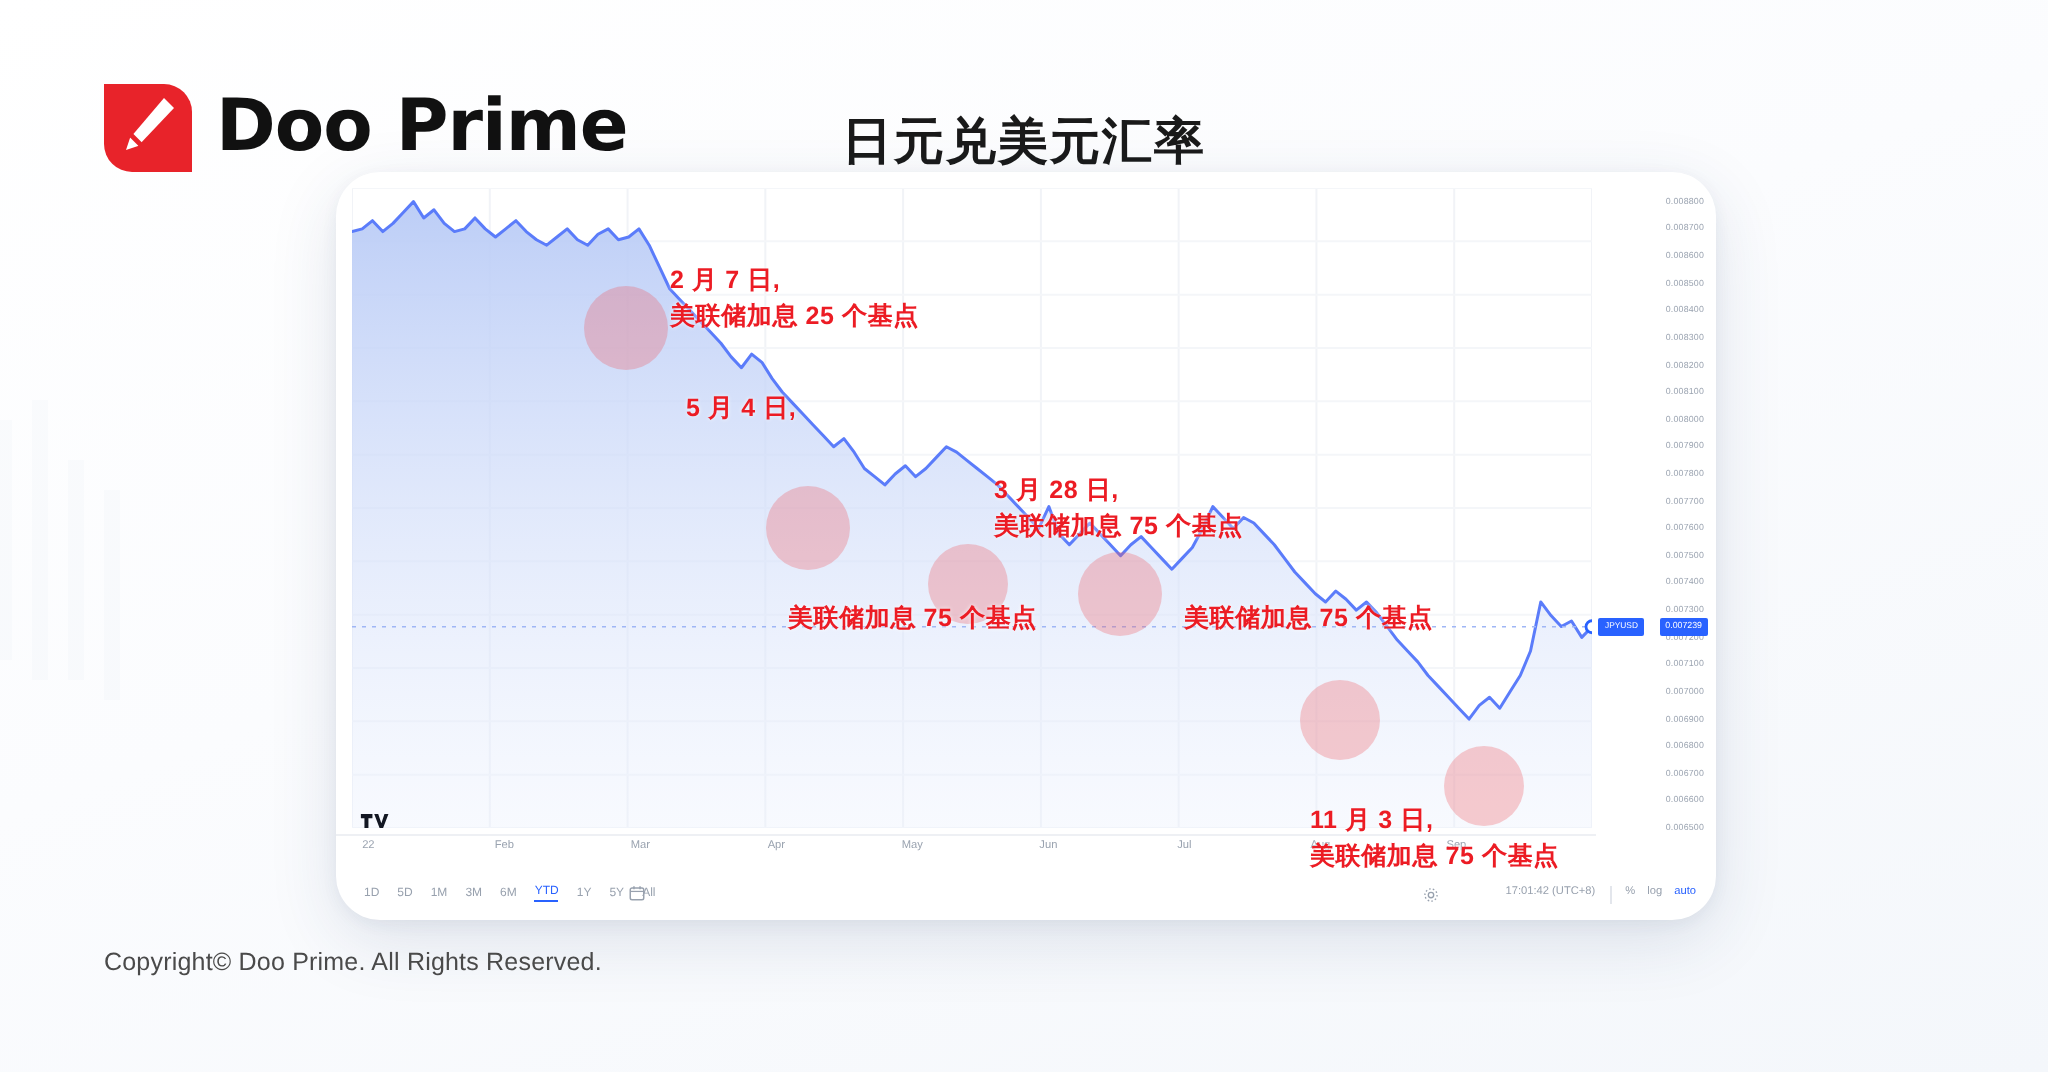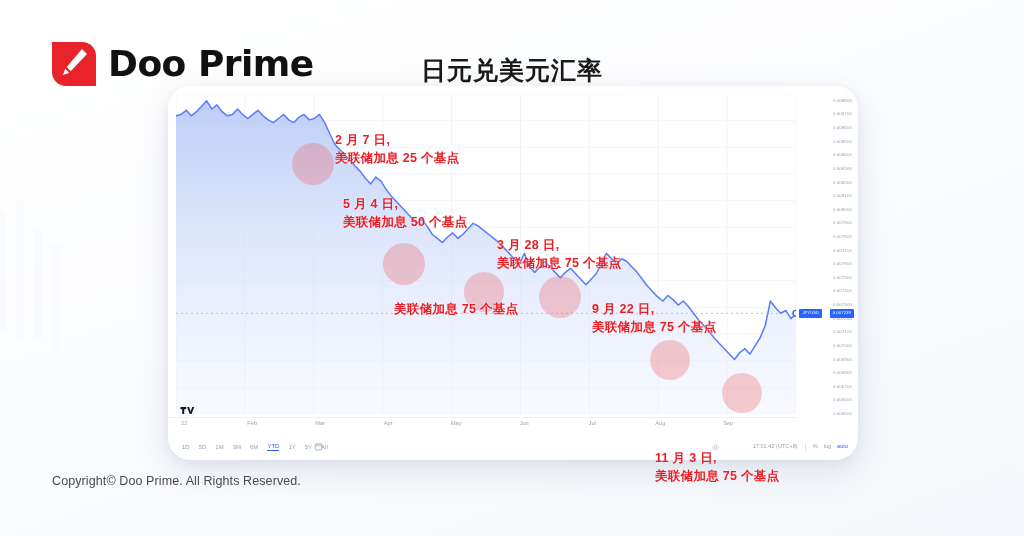--- a/index.html
+++ b/index.html
@@ -462,38 +462,36 @@
 
   <div id="annotation-layer">
       <div class="highlight-dot" style="left: 292px; top: 143px; width: 42px; height: 42px;"></div>
       <div class="annotation" style="left: 335px; top: 131px;">
         <span style="display: block;">2 月 7 日,</span>
         <span class="line2">美联储加息 25 个基点</span>
       </div>
       <div class="highlight-dot" style="left: 383px; top: 243px; width: 42px; height: 42px;"></div>
       <div class="annotation" style="left: 343px; top: 195px;">
         <span style="display: block;">5 月 4 日,</span>
-        <span class="line2">美联储加息 50 个基点</span>
       </div>
       <div class="highlight-dot" style="left: 539px; top: 276px; width: 42px; height: 42px;"></div>
       <div class="annotation" style="left: 497px; top: 236px;">
         <span style="display: block;">3 月 28 日,</span>
         <span class="line2">美联储加息 75 个基点</span>
       </div>
       <div class="highlight-dot" style="left: 464px; top: 272px; width: 40px; height: 40px;"></div>
       <div class="annotation" style="left: 394px; top: 300px;">
         <span class="line2">美联储加息 75 个基点</span>
       </div>
       <div class="highlight-dot" style="left: 650px; top: 340px; width: 40px; height: 40px;"></div>
       <div class="annotation" style="left: 592px; top: 300px;">
-        <span style="display: block;">9 月 22 日,</span>
         <span class="line2">美联储加息 75 个基点</span>
       </div>
       <div class="highlight-dot" style="left: 722px; top: 373px; width: 40px; height: 40px;"></div>
       <div class="annotation" style="left: 655px; top: 401px;">
-        <span style="display: block; margin-top: 48px;">11 月 3 日,</span>
+        <span style="display: block;">11 月 3 日,</span>
         <span class="line2">美联储加息 75 个基点</span>
       </div>
     </div>
 
   <div id="copyright">Copyright© Doo Prime. All Rights Reserved.</div>
 
 </div>
 
 </body></html>

